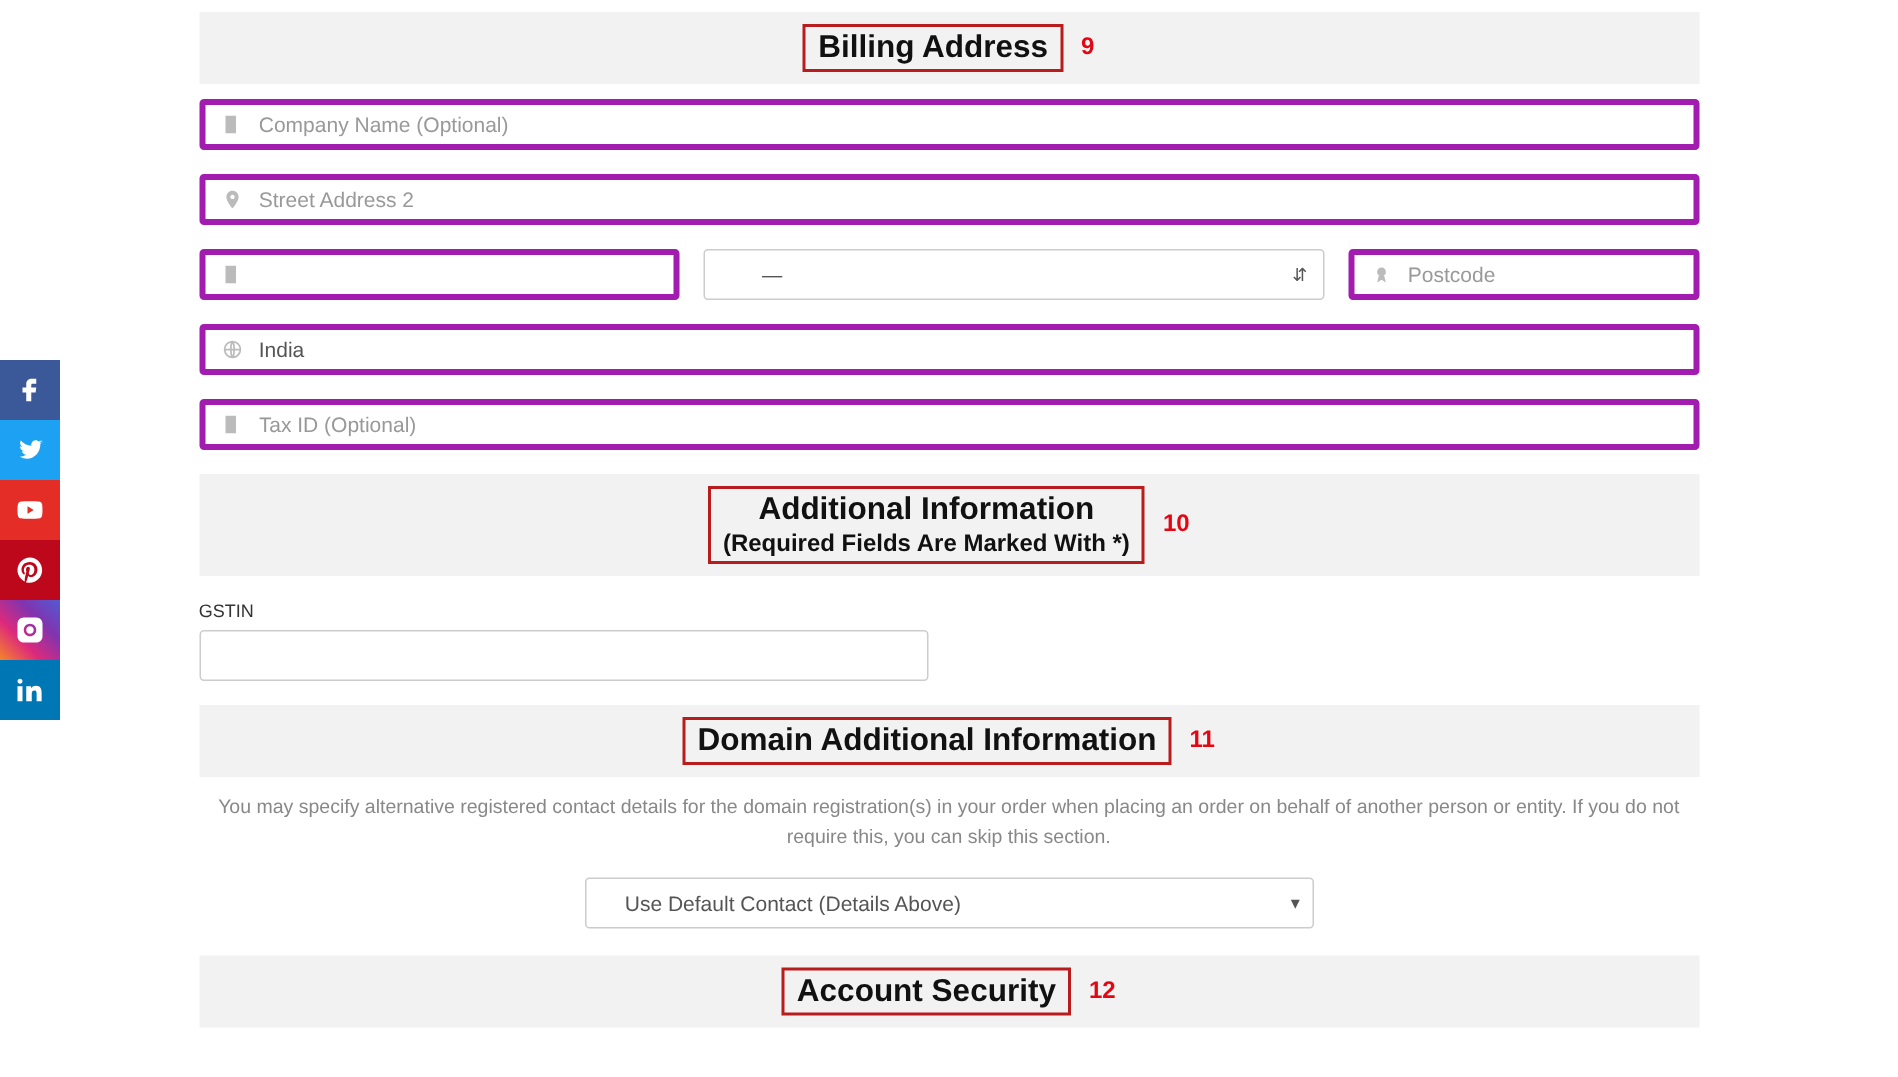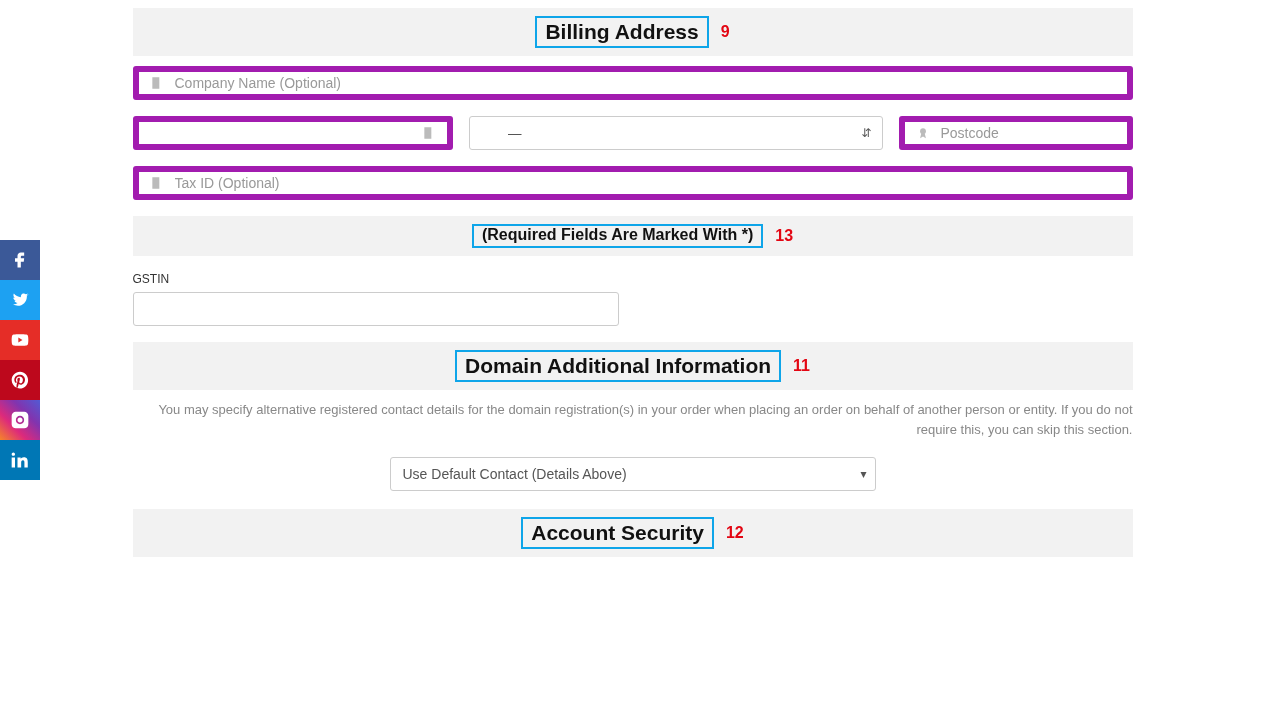--- a/index.html
+++ b/index.html
@@ -1,40 +1,40 @@
 <!DOCTYPE html>
 <html><head>
 <meta charset="utf-8">
 <style>
 * { box-sizing: border-box; margin: 0; padding: 0; }
 body { font-family: Arial, Helvetica, sans-serif; font-size: 14px; color: #333; background: #fff; }
 .container { width: 1000px; margin: 0 auto; padding: 8px 0 20px 0; }
 .section-header { background: #f2f2f2; text-align: center; padding: 8px 0; margin-bottom: 16px; }
 .section-header .title { font-family: 'Arial Narrow', Arial, sans-serif; font-weight: 700; font-size: 21px; color: #111; display: block; padding: 2px 8px; }
 .section-header .sub { font-family: 'Arial Narrow', Arial, sans-serif; font-weight: 700; font-size: 16px; color: #111; display: block; padding: 0 8px 2px 8px; }
-.redbox { border: 2px solid #0ea5e9; display: inline-block; }
+.redbox { border: 2px solid #b91c1c; display: inline-block; }
 .annot { color: #e30613; font-weight: 700; font-size: 16px; margin-left: 12px; vertical-align: middle; display: inline-block; }
 .section-header .title-wrap { display: inline-flex; align-items: center; }
 .form-row { display: flex; gap: 16px; margin-bottom: 16px; }
 .form-col { flex: 1; }
-.input-group { display: flex; align-items: center; border: 6px solid #a21caf; border-radius: 3px; background: #fff; height: 34px; overflow: hidden; justify-content: flex-end; }
+.input-group { display: flex; align-items: center; border: 4px solid #a21caf; border-radius: 3px; background: #fff; height: 34px; overflow: hidden; }
 .input-icon { width: 36px; display: flex; align-items: center; justify-content: center; color: #999; flex-shrink: 0; }
 .input-group input, .input-group select { border: none; outline: none; width: 100%; height: 100%; font-size: 14px; color: #555; padding: 0 10px 0 0; background: transparent; }
 .select-wrap { position: relative; width: 100%; display: flex; align-items: center; border: 1px solid #ccc; border-radius: 3px; height: 34px; background: #fff; }
 .select-wrap select { border: none; outline: none; width: 100%; height: 100%; font-size: 14px; color: #555; padding: 0 30px 0 38px; background: transparent; appearance: none; -webkit-appearance: none; }
 .select-wrap .icon-left { position: absolute; left: 10px; color: #999; }
 .select-caret { position: absolute; right: 10px; color: #555; font-size: 12px; pointer-events: none; }
 .three-col .form-col:nth-child(1){ flex: 0 0 320px; }
 .three-col .form-col:nth-child(2){ flex: 1; }
 .three-col .form-col:nth-child(3){ flex: 0 0 234px; }
 .label-text { font-size: 12px; color: #333; margin-bottom: 6px; display: block; }
 .plain-input { border: 1px solid #ccc; border-radius: 3px; height: 34px; width: 486px; padding: 0 10px; font-size: 14px; outline: none; }
-.help-text { color: #888; font-size: 13px; text-align: right; margin: 4px 0 18px 0; line-height: 1.5; }
+.help-text { color: #888; font-size: 13px; text-align: center; margin: 4px 0 18px 0; line-height: 1.5; }
 .center-select { width: 486px; margin: 0 auto 18px auto; }
-.center-select .select-wrap select { padding-left: 12px; }
+.center-select .select-wrap select { padding-left: 26px; }
 .center-select .select-caret { right: 8px; }
 .social-bar { position: fixed; left: 0; top: 240px; width: 40px; z-index: 100; }
 .social-item { width: 40px; height: 40px; display: flex; align-items: center; justify-content: center; cursor: pointer; }
 .social-item svg { width: 20px; height: 20px; fill: #fff; }
 .section-header.small-gap { margin-bottom: 10px; }
 input::placeholder { color: #999; }
 </style>
 </head>
 <body>
 
@@ -89,20 +89,32 @@
             <svg width="14" height="14" viewBox="0 0 24 24" fill="#bbb">
               <path d="M4 2h12v20H4zM6 4h2v2H6zm4 0h2v2h-2zM6 8h2v2H6zm4 0h2v2h-2zM6 12h2v2H6zm4 0h2v2h-2zM6 16h2v2H6zm4 0h2v2h-2z"></path>
             </svg>
           </span>
       <input type="text" placeholder="Company Name (Optional)" style="">
     </div>
   </div>
     </div>
 
 
+  <div class="form-row">
+      <div class="form-col">
+    <div class="input-group">
+      <span class="input-icon">
+            <svg width="14" height="14" viewBox="0 0 24 24" fill="#bbb">
+              <path d="M12 2C8.1 2 5 5.1 5 9c0 5.2 7 13 7 13s7-7.8 7-13c0-3.9-3.1-7-7-7zm0 9.5c-1.4 0-2.5-1.1-2.5-2.5S10.6 6.5 12 6.5s2.5 1.1 2.5 2.5-1.1 2.5-2.5 2.5z"></path>
+            </svg>
+          </span>
+      <input type="text" placeholder="Street Address 2" style="">
+    </div>
+  </div>
+    </div>
 
   <div class="form-row three-col">
     <div class="form-col">
       <div class="input-group">
         <span class="input-icon">
             <svg width="14" height="14" viewBox="0 0 24 24" fill="#bbb">
               <path d="M4 2h12v20H4zM6 4h2v2H6zm4 0h2v2h-2zM6 8h2v2H6zm4 0h2v2h-2zM6 12h2v2H6zm4 0h2v2h-2zM6 16h2v2H6zm4 0h2v2h-2z"></path>
             </svg>
           </span>
       </div>
@@ -124,40 +136,54 @@
             <svg width="14" height="14" viewBox="0 0 24 24" fill="#bbb">
               <circle cx="12" cy="9" r="5"></circle>
               <path d="M9 13l-2 8 5-3 5 3-2-8"></path>
             </svg>
           </span>
         <input type="text" placeholder="Postcode" style="">
       </div>
     </div>
   </div>
 
+  <div class="form-row">
+      <div class="form-col">
+    <div class="input-group">
+      <span class="input-icon">
+            <svg width="14" height="14" viewBox="0 0 24 24" fill="none" stroke="#bbb" stroke-width="2">
+              <circle cx="12" cy="12" r="9"></circle>
+              <path d="M3 12h18M12 3c2.5 3 2.5 15 0 18M12 3c-2.5 3-2.5 15 0 18"></path>
+            </svg>
+          </span>
+      <input type="text" style="color: rgb(85, 85, 85);" value="India">
+    </div>
+  </div>
+    </div>
 
   <div class="form-row">
       <div class="form-col">
     <div class="input-group">
       <span class="input-icon">
             <svg width="14" height="14" viewBox="0 0 24 24" fill="#bbb">
               <path d="M4 2h12v20H4zM6 4h2v2H6zm4 0h2v2h-2zM6 8h2v2H6zm4 0h2v2h-2zM6 12h2v2H6zm4 0h2v2h-2zM6 16h2v2H6zm4 0h2v2h-2z"></path>
             </svg>
           </span>
       <input type="text" placeholder="Tax ID (Optional)" style="">
     </div>
   </div>
     </div>
 
   <div class="section-header">
     <span class="title-wrap">
       <span class="redbox" style="text-align:center;">
+        <span class="title">Additional Information</span>
         <span class="sub">(Required Fields Are Marked With *)</span>
       </span>
-      <span class="annot">13</span>
+      <span class="annot">10</span>
     </span>
   </div>
 
   <div style="margin-bottom:16px;">
     <label class="label-text">GSTIN</label>
     <input type="text" class="plain-input" style="">
   </div>
 
   <div class="section-header small-gap">
     <span class="title-wrap">

